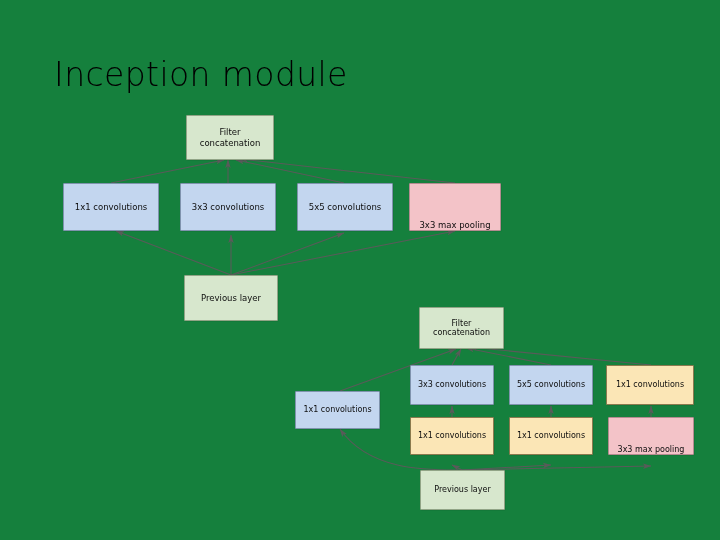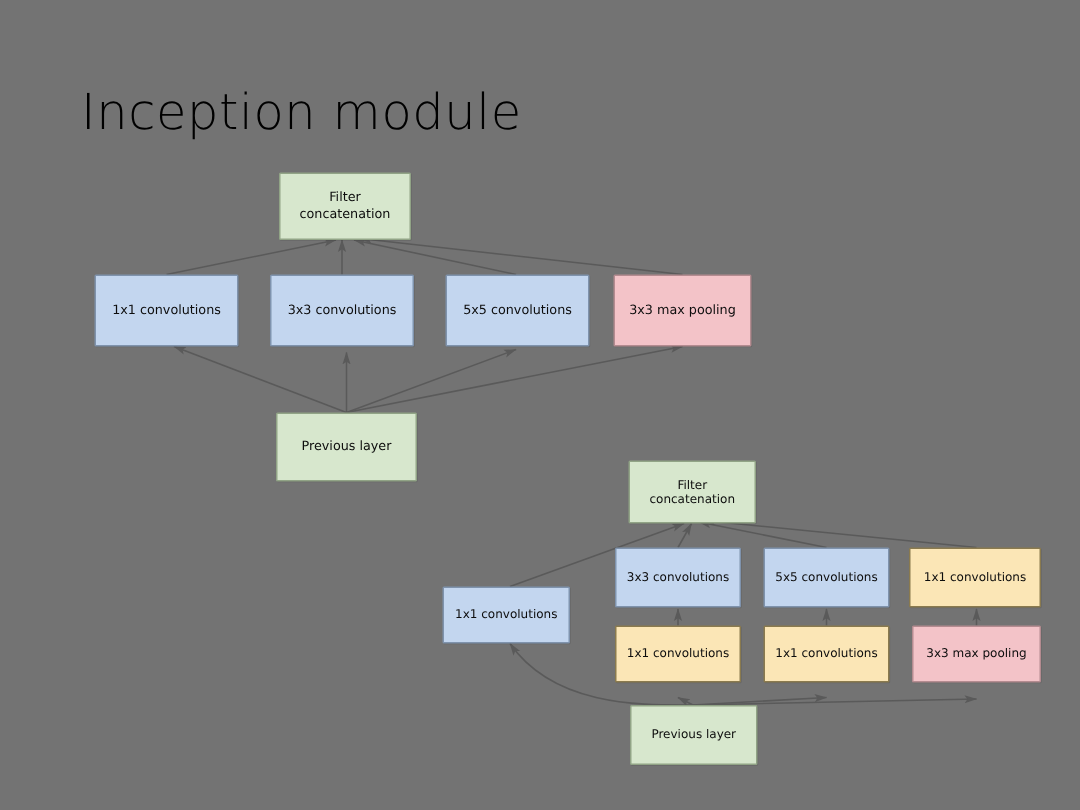--- a/index.html
+++ b/index.html
@@ -4,21 +4,21 @@
 <style>
   html, body {
     margin: 0;
     padding: 0;
     background: #ffffff;
   }
   #slide {
     position: relative;
     width: 720px;
     height: 540px;
-    background: #737373;
+    background: #15803d;
     overflow: hidden;
     font-family: "DejaVu Sans", sans-serif;
   }
   #slide-title {
     position: absolute;
     left: 54px;
     top: 55px;
     font-family: "DejaVu Sans", sans-serif;
     font-size: 33px;
     font-weight: 300;
@@ -46,21 +46,21 @@
     color: #0d0d0d;
     font-family: "DejaVu Sans", sans-serif;
     box-shadow: 0.5px 0.5px 0 rgba(0,0,0,0.10);
   }
   .node-box .label {
     display: block;
     padding: 0 2px;
   }
   .c-blue   { background: #c3d6ef; border-color: #7f93ad; }
   .c-green  { background: #d7e7cd; border-color: #91a486; }
-  .c-red    { background: #f3c3c8; border-color: #b48b90; }
+  .c-red    { background: #f3c3c8; border-color: #b48b90; align-items: flex-end; }
   .c-yellow { background: #fbe6b6; border-color: #8a7a4e; }
   .edges { position: absolute; left: 0; top: 0; pointer-events: none; }
 </style>
 </head>
 <body>
 
 <div id="slide">
 
   <div id="slide-title">Inception module</div>
 

